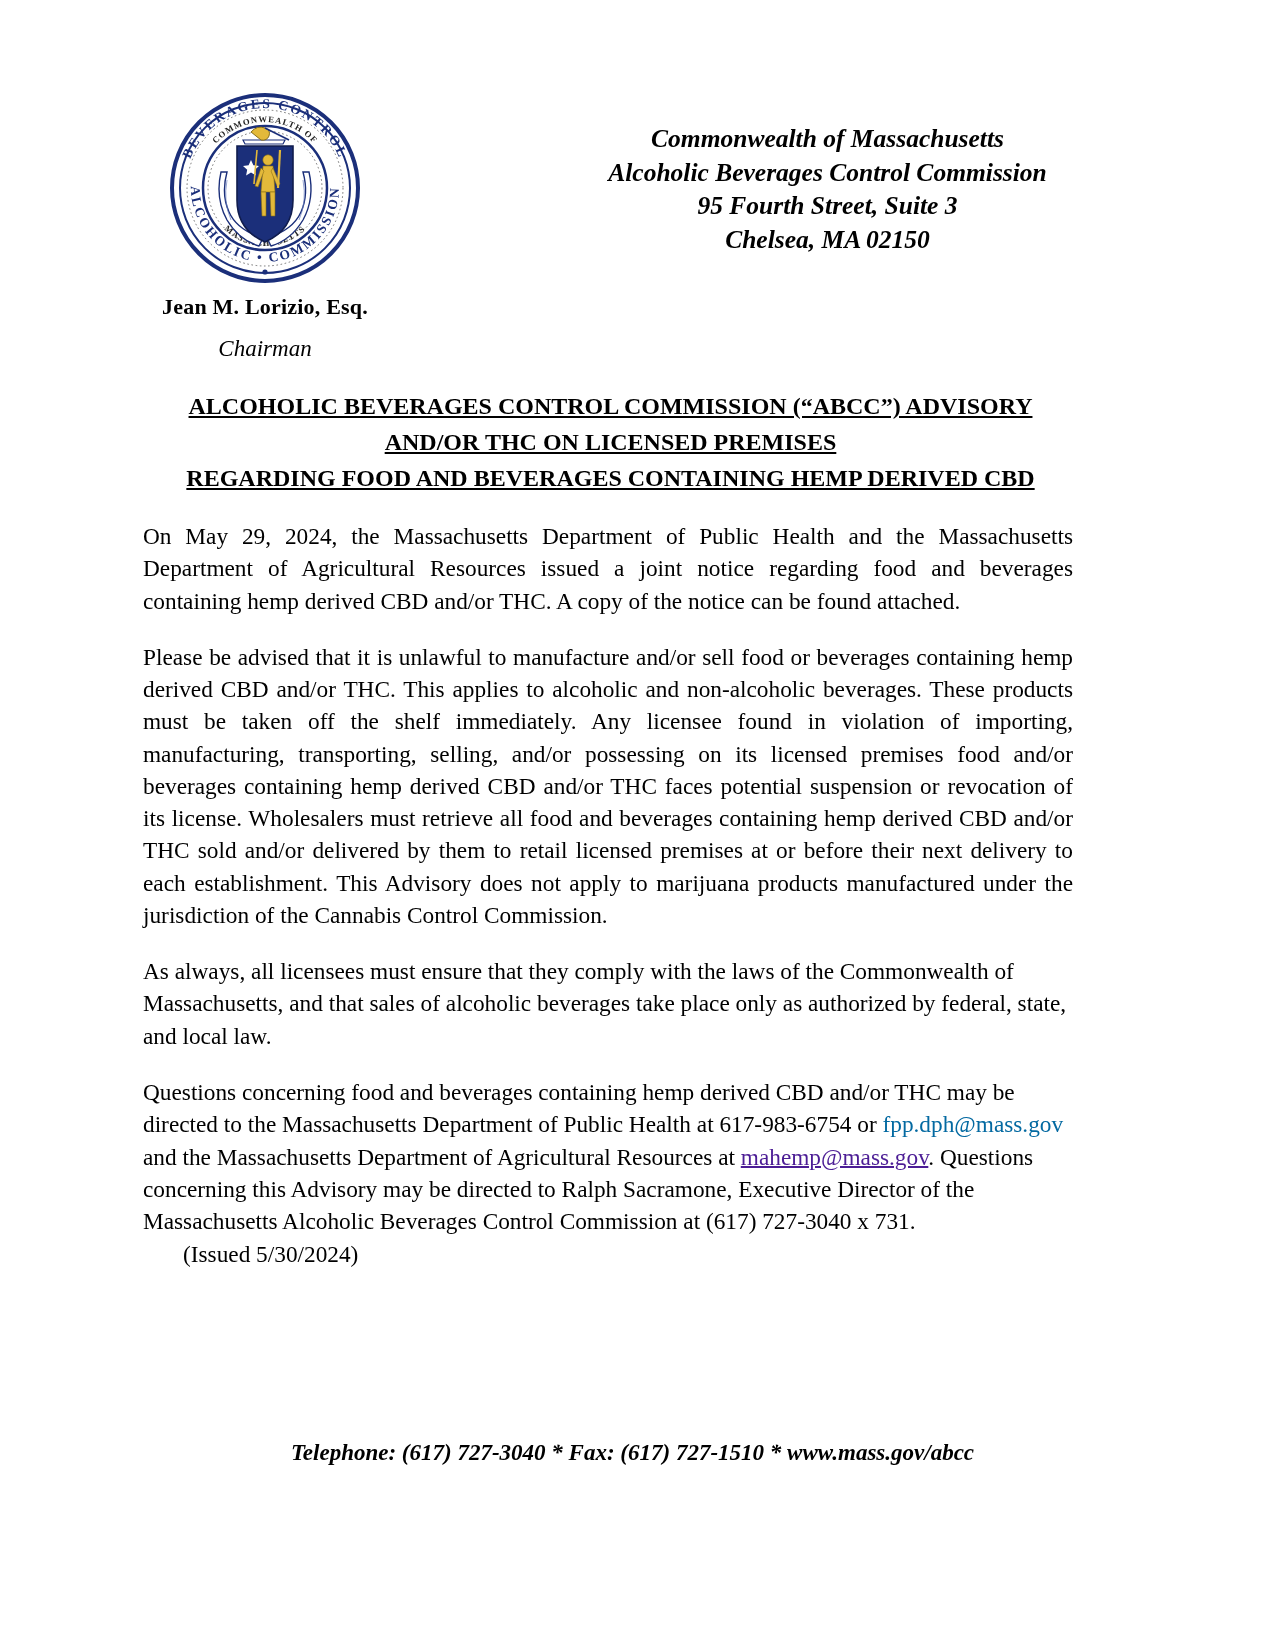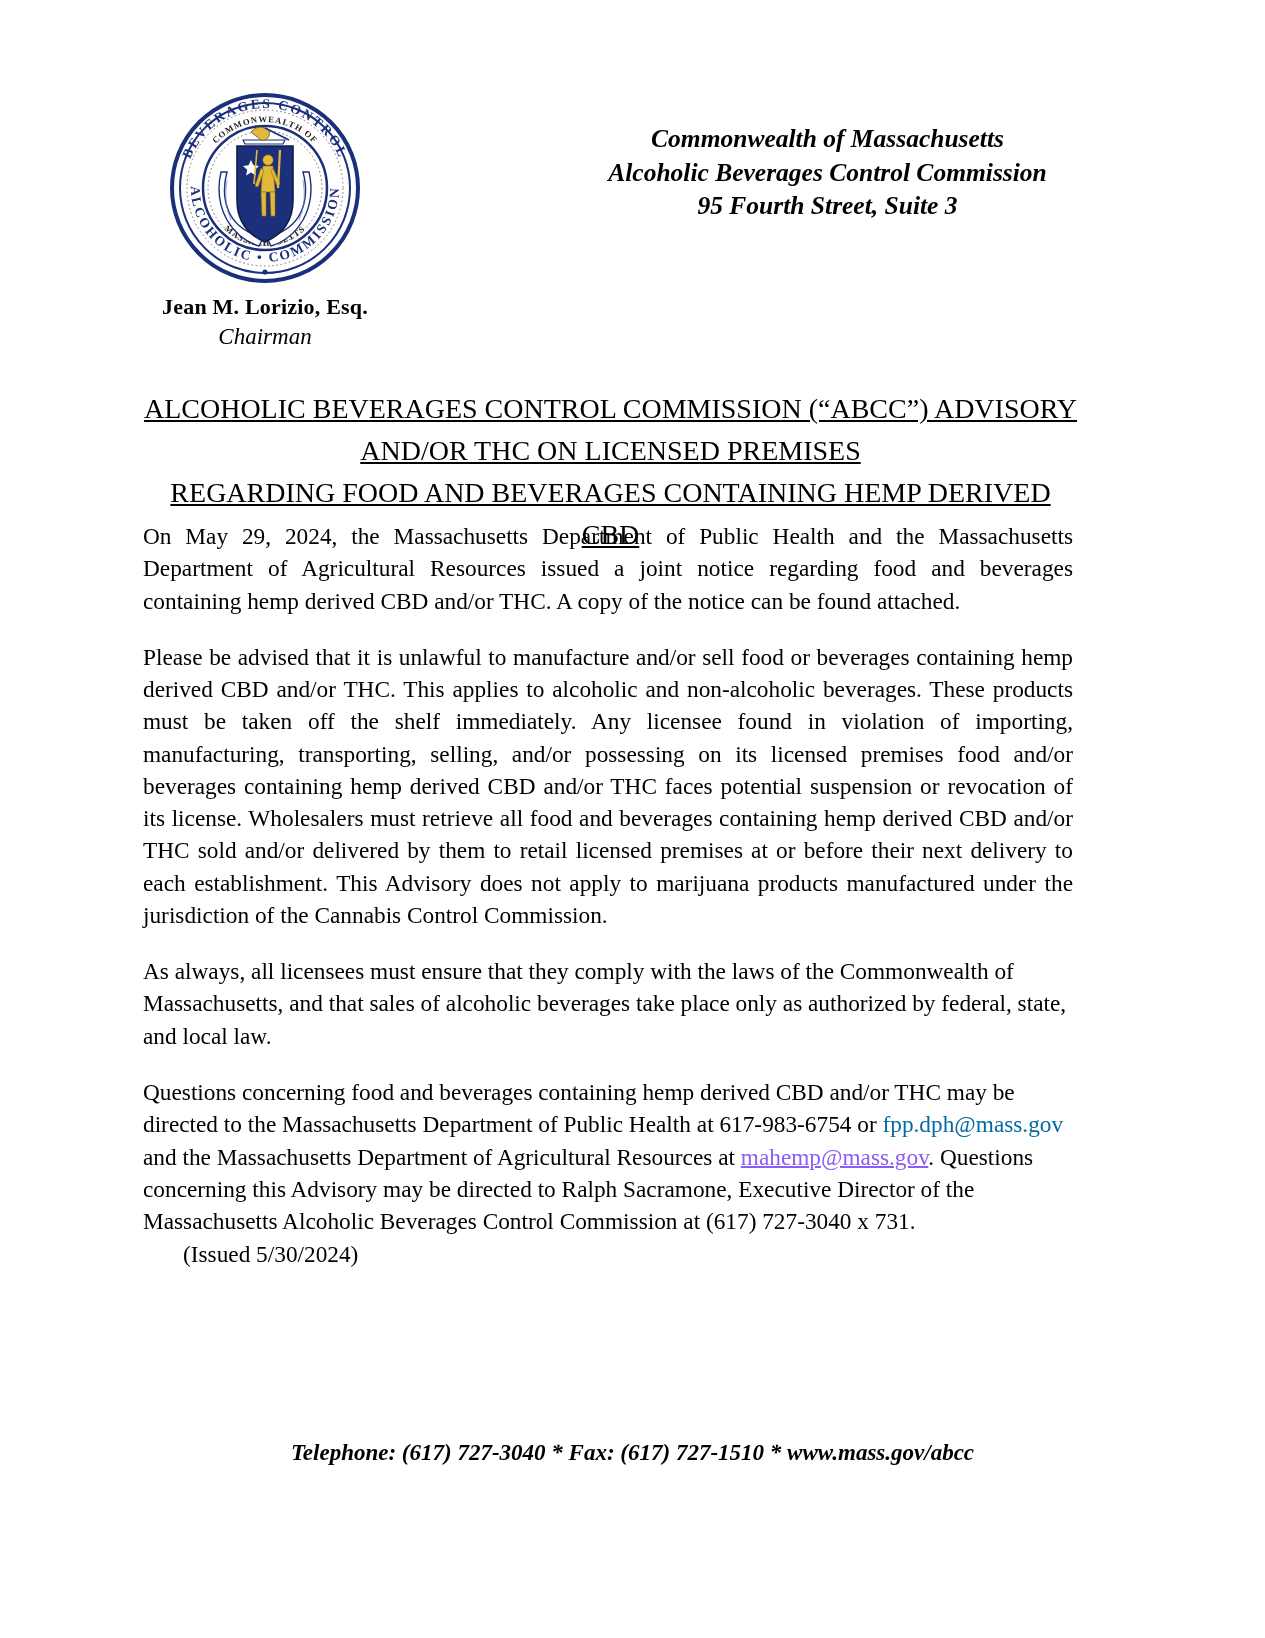--- a/index.html
+++ b/index.html
@@ -47,21 +47,21 @@
   .chair-name {
     font-size: 22px;
     font-weight: bold;
     letter-spacing: 0.2px;
     margin-top: 6px;
     white-space: nowrap;
   }
   .chair-title {
     font-size: 23px;
     font-style: italic;
-    margin-top: 4px;
+    margin-top: 16px;
     text-align: center;
   }
   .agency-block {
     flex: 1;
     text-align: center;
     padding-top: 34px;
   }
   .agency-line {
     font-size: 25.5px;
     font-weight: bold;
@@ -70,22 +70,22 @@
     white-space: nowrap;
   }
 
   
   .doc-title {
     position: absolute;
     left: 143px;
     top: 388px;
     width: 935px;
     text-align: center;
-    font-size: 28px;
-    font-weight: normal;
+    font-size: 24px;
+    font-weight: bold;
     line-height: 1.5;
   }
   .doc-title span {
     text-decoration: underline;
     text-underline-offset: 2px;
   }
 
   
   .body-text {
     position: absolute;
@@ -99,21 +99,21 @@
     margin: 0 0 24px 0;
   }
   p.justify { text-align: justify; }
   p.left { text-align: left; }
 
   .link-plain {
     color: #0369a1;
     text-decoration: none;
   }
   .link-underline {
-    color: #8b5cf6;
+    color: #4c1d95;
     text-decoration: underline;
     text-underline-offset: 1px;
   }
 
   .issued {
     position: absolute;
     left: 143px;
     top: 1238px;
     font-size: 23.3px;
     line-height: 1.385;
@@ -197,20 +197,21 @@
       </svg>
 
       <div class="chair-name">Jean M. Lorizio, Esq.</div>
       <div class="chair-title">Chairman</div>
     </div>
 
     <div class="agency-block">
       <div class="agency-line">Commonwealth of Massachusetts</div>
       <div class="agency-line">Alcoholic Beverages Control Commission</div>
       <div class="agency-line">95 Fourth Street, Suite 3</div>
+      <div class="agency-line">Chelsea, MA 02150</div>
     </div>
   </div>
 
   <div class="doc-title">
     <div><span>ALCOHOLIC BEVERAGES CONTROL COMMISSION (“ABCC”) ADVISORY</span></div>
     <div><span>AND/OR THC ON LICENSED PREMISES</span></div>
     <div><span>REGARDING FOOD AND BEVERAGES CONTAINING HEMP DERIVED CBD</span></div>
   </div>
 
   <div class="body-text">

